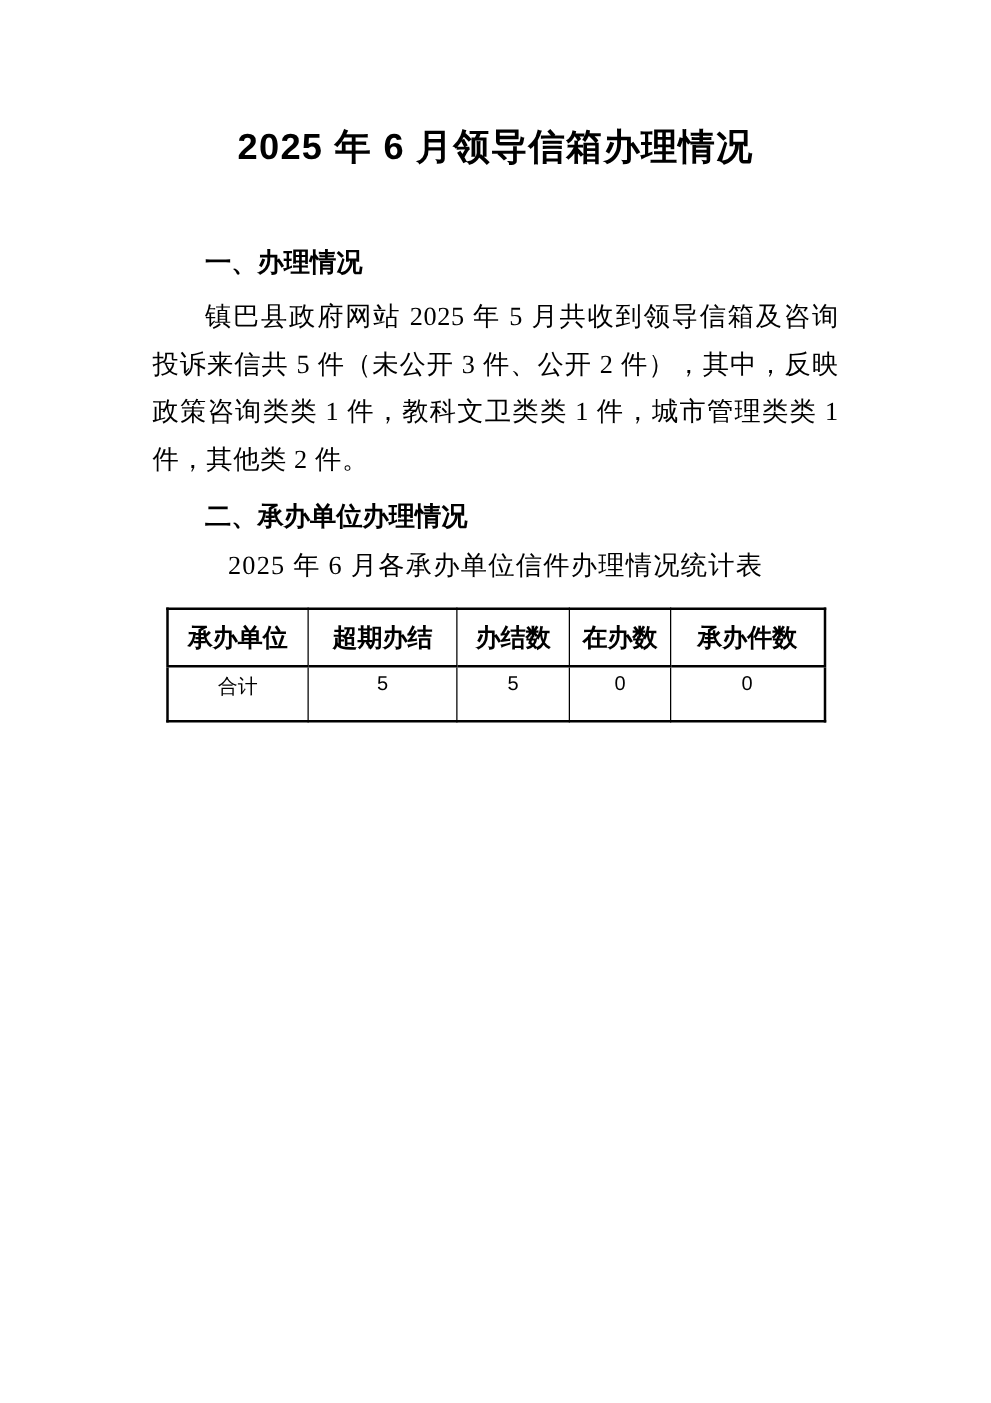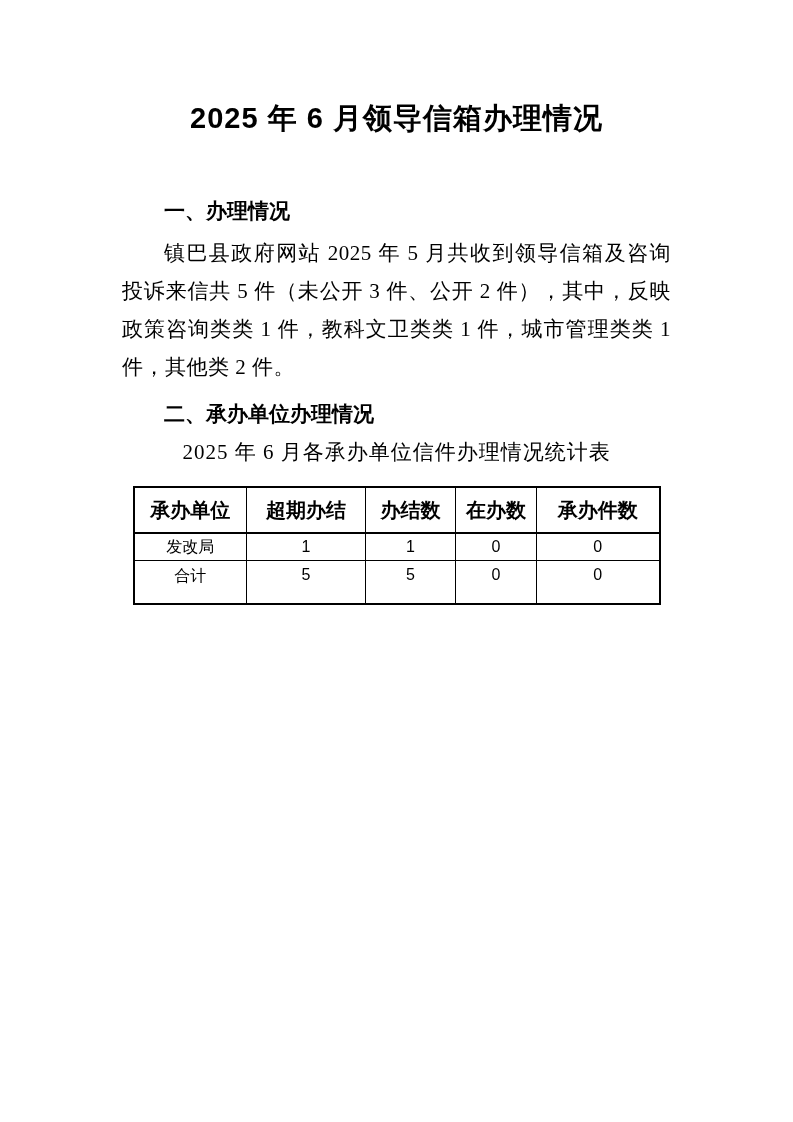--- a/index.html
+++ b/index.html
@@ -132,27 +132,20 @@
     <thead>
       <tr>
         <th>承办单位</th>
         <th>超期办结</th>
         <th>办结数</th>
         <th>在办数</th>
         <th>承办件数</th>
       </tr>
     </thead>
     <tbody>
-      <tr>
-        <td>发改局</td>
-        <td class="num">1</td>
-        <td class="num">1</td>
-        <td class="num">0</td>
-        <td class="num">0</td>
-      </tr>
       <tr class="row-total">
         <td>合计</td>
         <td class="num">5</td>
         <td class="num">5</td>
         <td class="num">0</td>
         <td class="num">0</td>
       </tr>
     </tbody>
   </table>
 </div>

